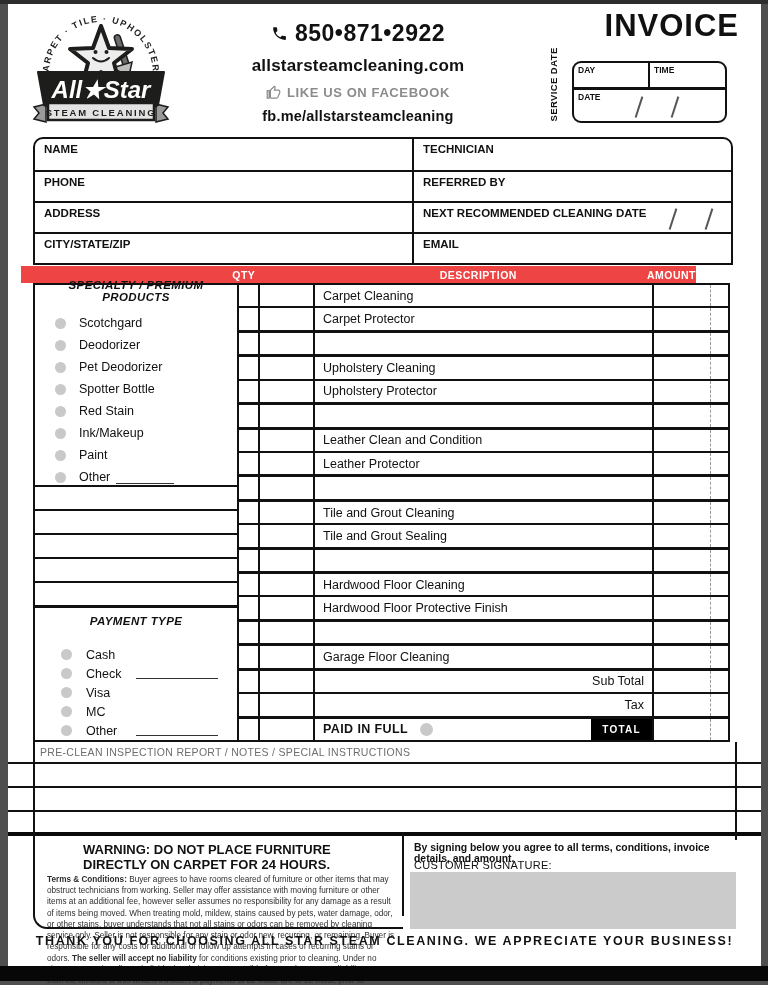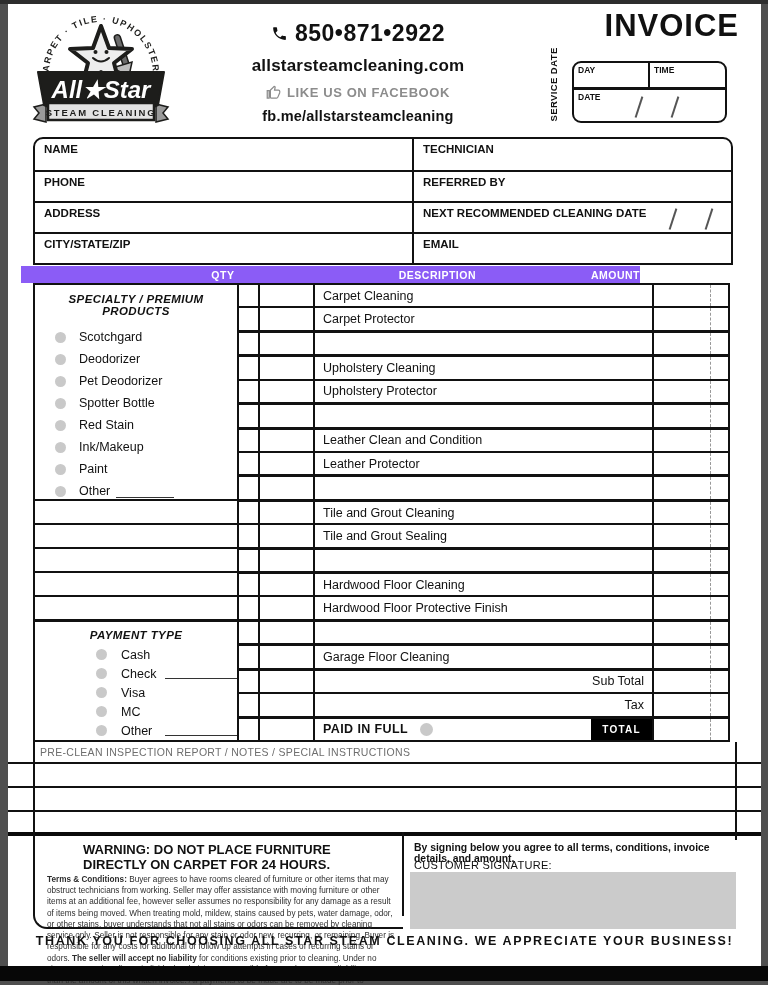--- a/index.html
+++ b/index.html
@@ -34,21 +34,21 @@
   
   .info-grid { position:absolute; left:25px; top:133px; width:700px; height:128px;
     border:2.5px solid #111; border-radius:10px 10px 0 0; display:grid;
     grid-template-columns:377px 1fr; grid-template-rows:repeat(4,1fr); }
   .info-cell { border-top:2.5px solid #111; padding:4px 9px; font-size:11.5px; font-weight:bold;
     position:relative; }
   .info-cell.r { border-left:2.5px solid #111; }
   .info-cell.row0 { border-top:none; }
 
   
-  .col-header { position:absolute; left:13px; top:262px; width:619px; height:17px; background:#8b5cf6;
+  .col-header { position:absolute; left:13px; top:262px; width:675px; height:17px; background:#ef4444;
     color:#fff; font-size:10.5px; font-weight:bold; letter-spacing:.5px; display:flex; align-items:center; }
   .ch-qty { width:237px; text-align:right; }
   .ch-sqft { width:55px; text-align:center;margin-top:28px; }
   .ch-desc { width:341px; text-align:center; }
   .ch-amt { flex:1; text-align:center; }
 
   
   .main-table { position:absolute; left:25px; top:279px; width:697px; height:459px;
     border:2.5px solid #111; display:flex; }
   .left-panel { width:204px; border-right:2.5px solid #111; display:flex; flex-direction:column;justify-content:flex-end; }
@@ -58,21 +58,21 @@
   .spec-items { margin-top:9px; }
   .spec-item { display:flex; align-items:center; height:22px; padding-left:20px; }
   .radio { width:11px; height:11px; border-radius:50%; background:#c9c9c9; flex:0 0 auto; }
   .spec-item .lbl { margin-left:13px; font-size:12.5px; }
   .fill-line { height:1.5px; background:#333; align-self:flex-end; margin-bottom:4px; }
   .spec-item .fill-line { width:58px; margin-left:6px; }
   .left-blank-rows { flex:0 0 121px; display:flex; flex-direction:column; }
   .left-blank-rows div { flex:1; border-bottom:2.5px solid #111; }
   .left-blank-rows div:last-child { border-bottom-width:3px; }
   .pay-box { flex:1; padding-top:7px; }
-  .pay-items { margin-top:4px;padding-left:35px; }
+  .pay-items { margin-top:18px; }
   .pay-item { display:flex; align-items:center; height:19px; padding-left:26px; }
   .pay-item .lbl { margin-left:14px; font-size:12.5px; width:44px; }
   .pay-item .fill-line { width:82px; margin-left:6px; }
 
   .right-grid { flex:1; display:flex; flex-direction:column; }
   .srow { flex:1; display:flex; border-top:2px solid #111; }
   .srow.first { border-top:none; }
   .srow.hv { border-top-width:3.5px; }
   .c-qty { width:21px; border-right:2px solid #111; }
   .c-sqft { width:55px; border-right:2px solid #111; }

